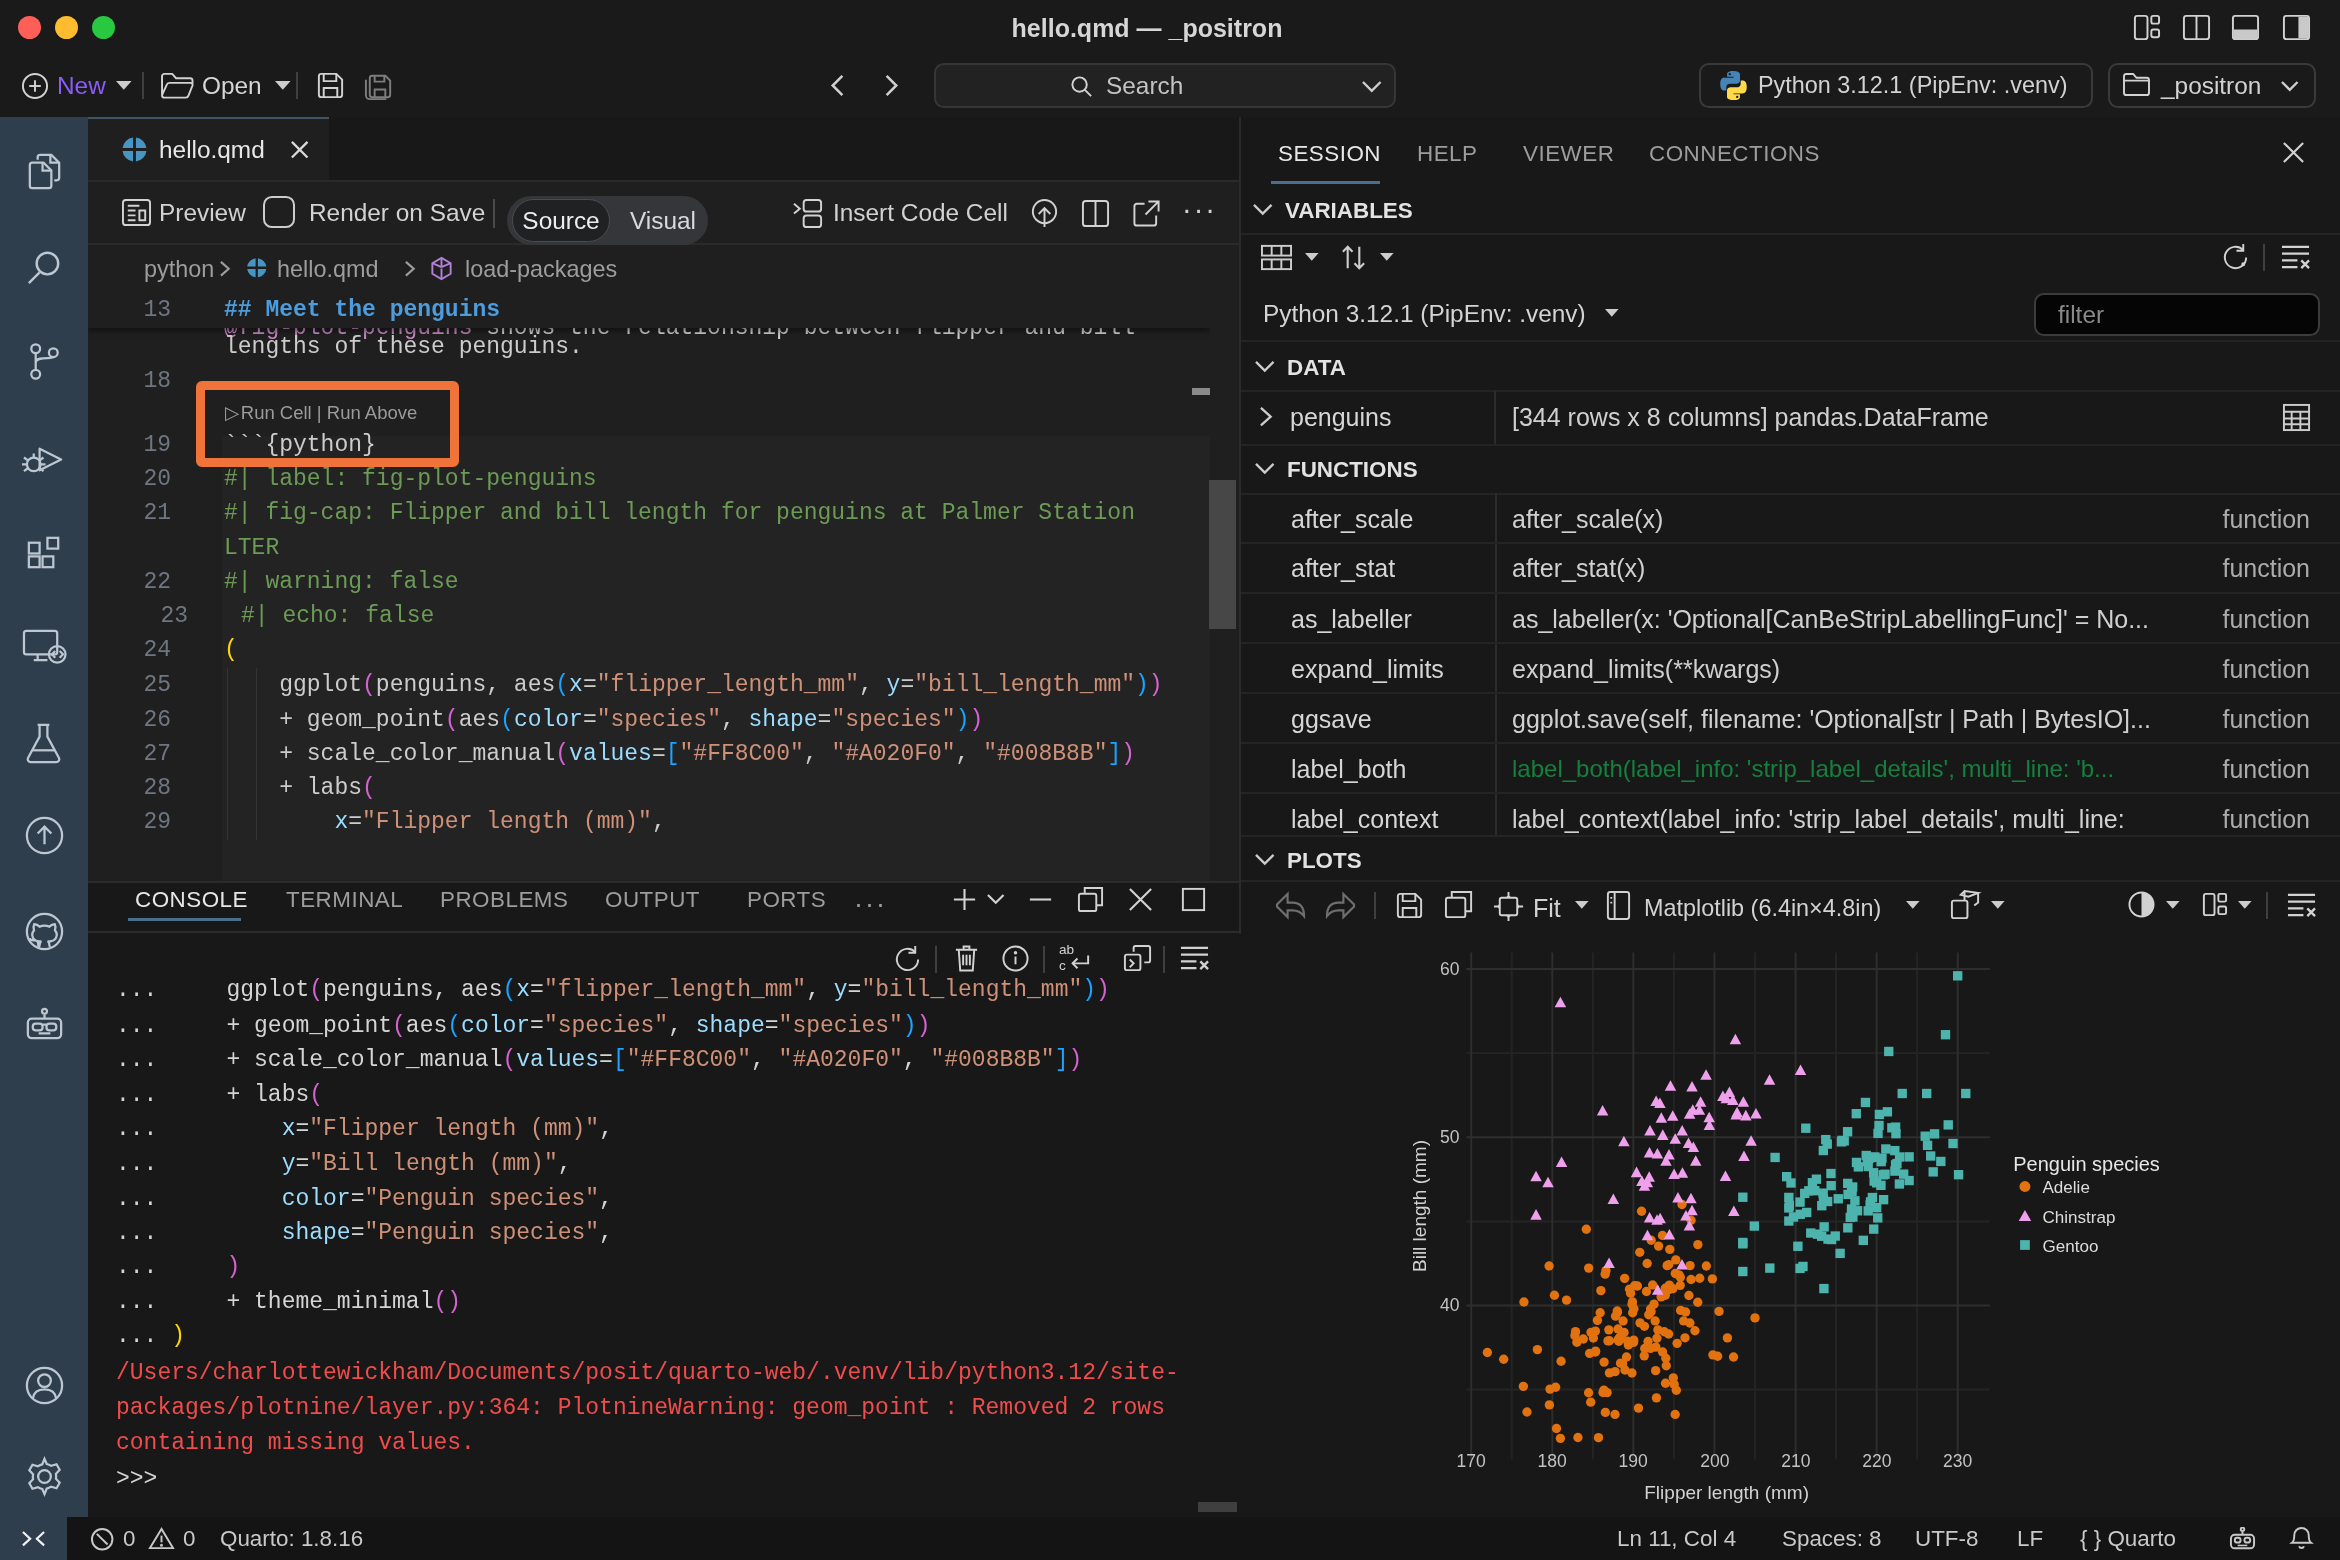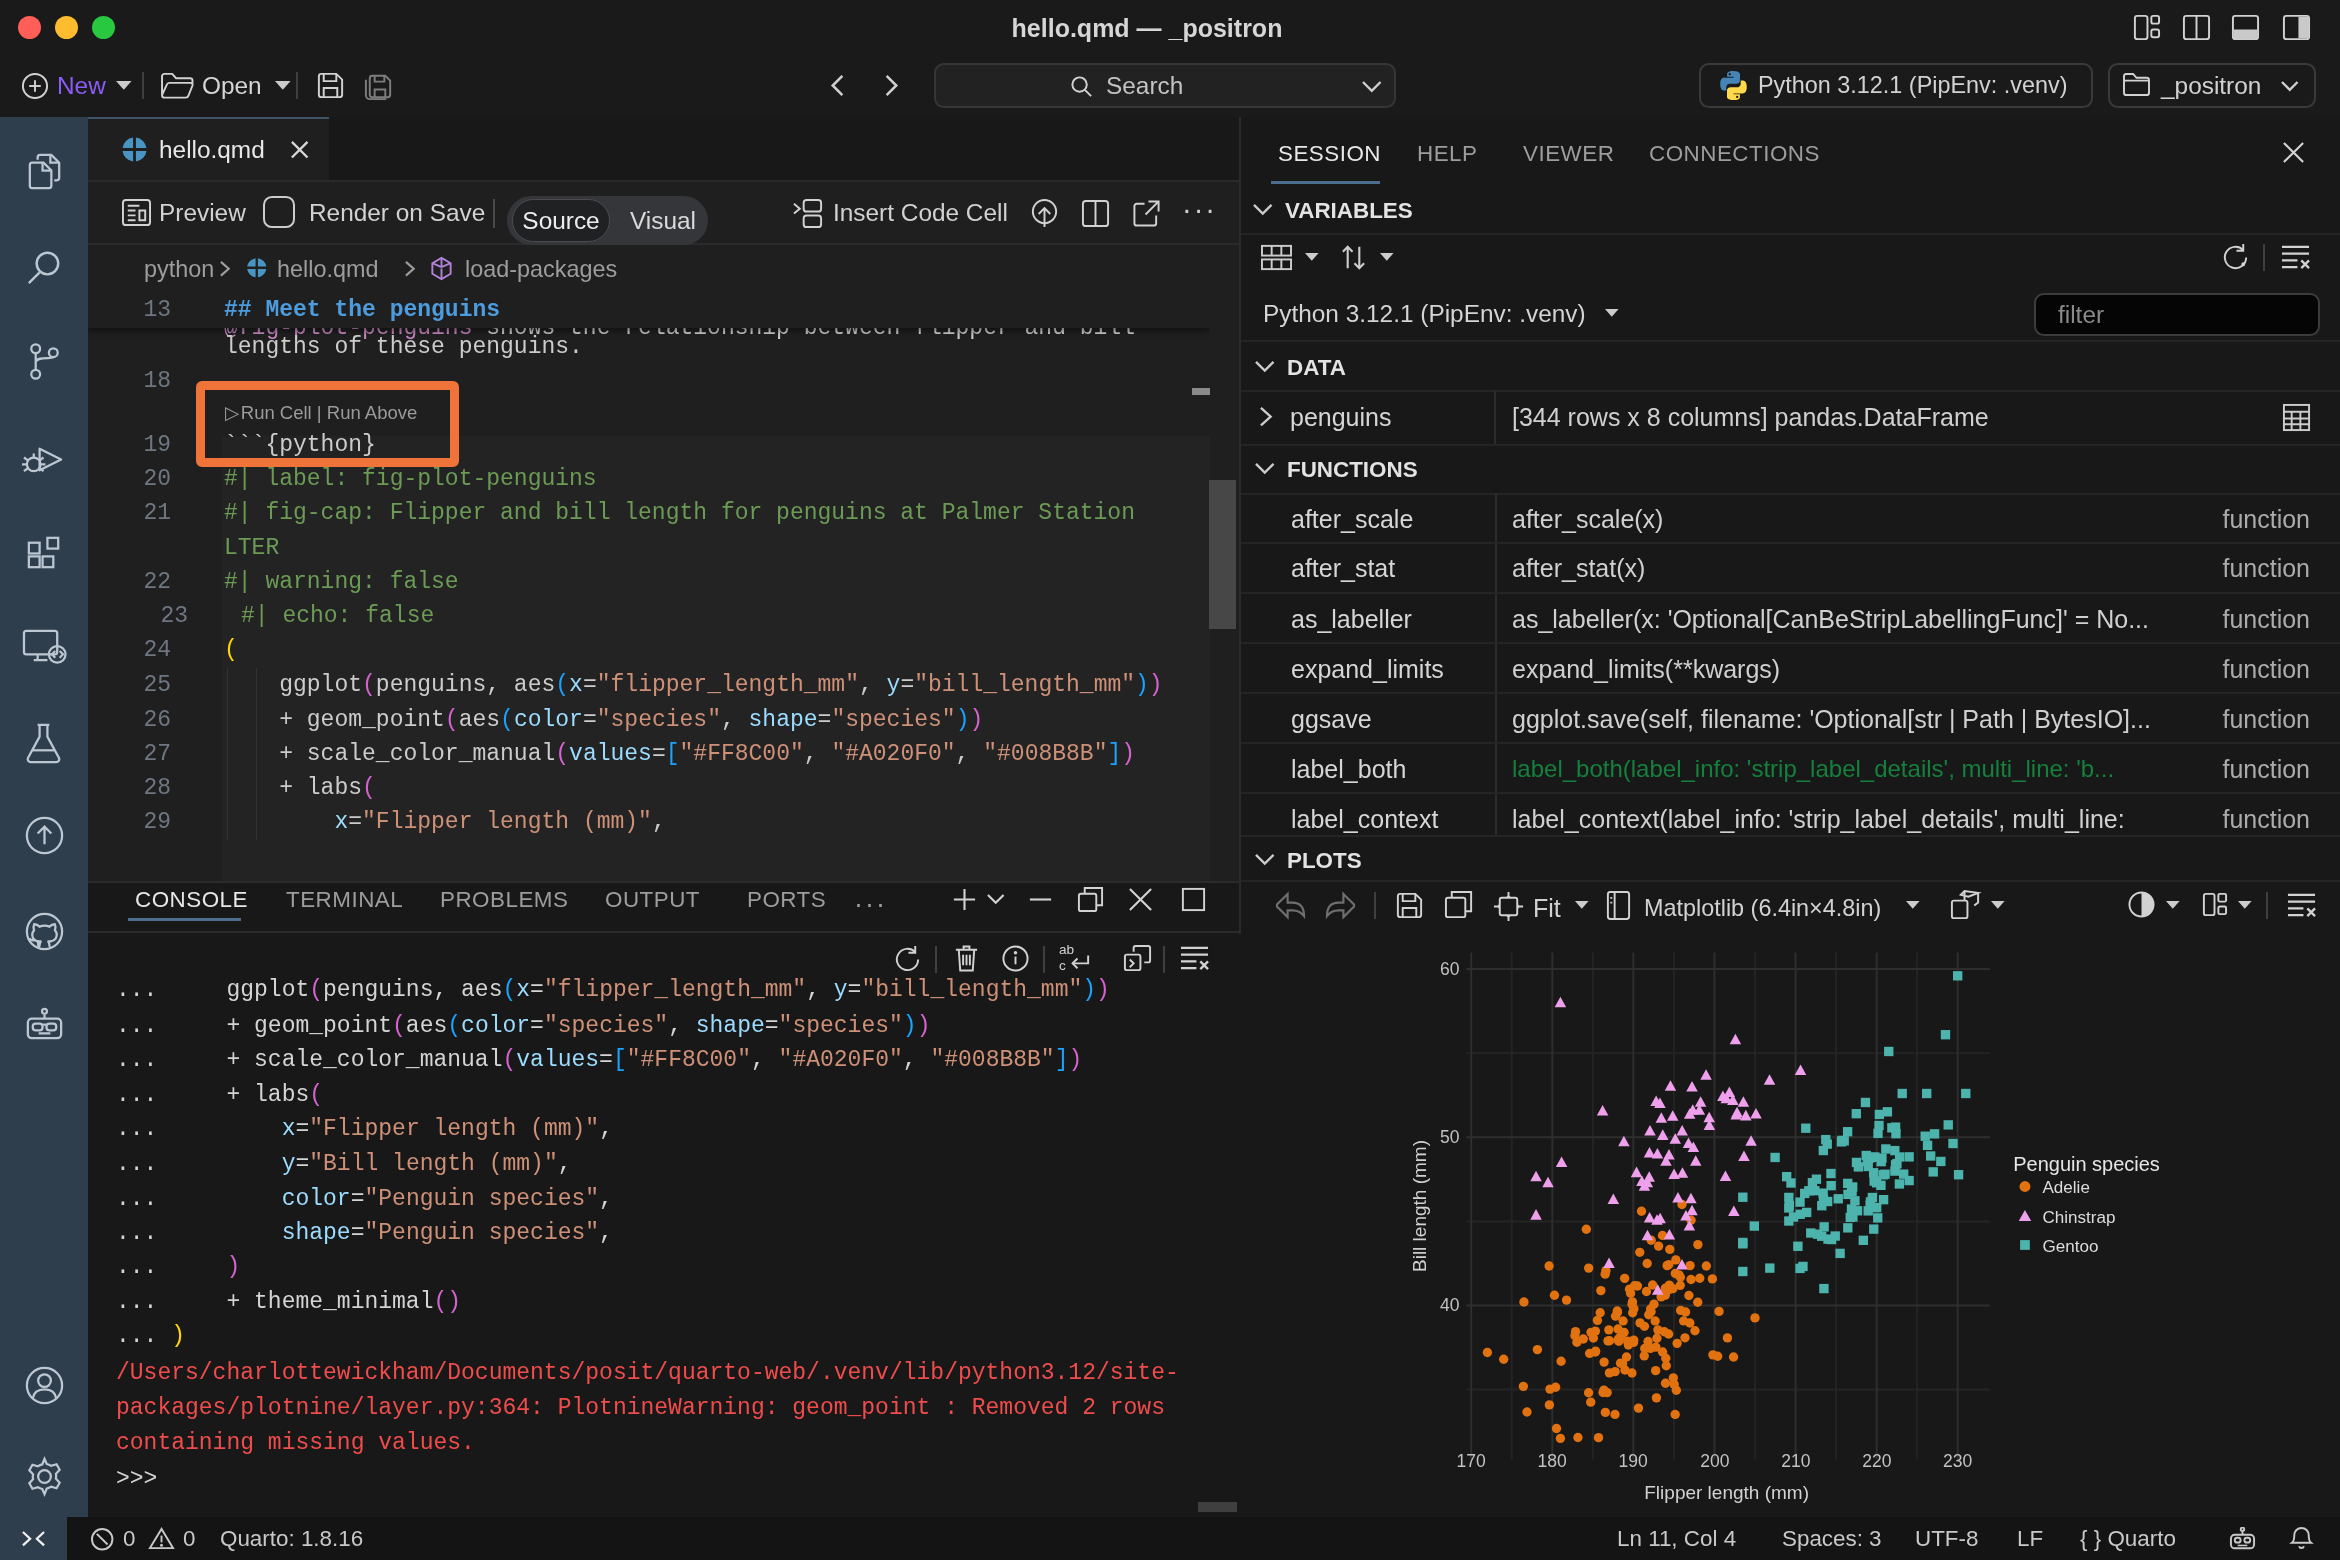--- a/index.html
+++ b/index.html
@@ -1055,21 +1055,21 @@
 <svg class="abs" style="left:148px;top:1526px;" width="27" height="25" viewBox="0 0 28 26">
       <g stroke="#c9c9c9" stroke-width="2" fill="none">
         <path d="M14 3L2 23h24z"></path>
         <path d="M14 10v7"></path>
         <circle cx="14" cy="20" r="0.6" fill="#c9c9c9"></circle>
       </g>
     </svg>
 <div class="abs statxt" style="left:183px;top:1517px;">0</div>
 <div class="abs statxt" style="left:220px;top:1517px;">Quarto: 1.8.16</div>
 <div class="abs statxt" style="left:1617px;top:1517px;">Ln 11, Col 4</div>
-<div class="abs statxt" style="left:1782px;top:1517px;">Spaces: 3</div>
+<div class="abs statxt" style="left:1782px;top:1517px;">Spaces: 8</div>
 <div class="abs statxt" style="left:1915px;top:1517px;">UTF-8</div>
 <div class="abs statxt" style="left:2017px;top:1517px;">LF</div>
 <div class="abs statxt" style="left:2080px;top:1517px;">{ } Quarto</div>
 <svg class="abs" style="left:2229px;top:1527px;" width="27" height="23.4" viewBox="0 0 28 24">
       <g fill="none" stroke="#c9c9c9" stroke-width="2">
         <rect x="2" y="8" width="24" height="14" rx="4"></rect>
         <path d="M14 8V4M14 4a1.8 1.8 0 1 1 0-3.6 1.8 1.8 0 0 1 0 3.6z"></path>
         <rect x="6" y="11" width="6" height="5" rx="2.5"></rect>
         <rect x="16" y="11" width="6" height="5" rx="2.5"></rect>
         <path d="M9 19h10" stroke-width="1.6"></path>

